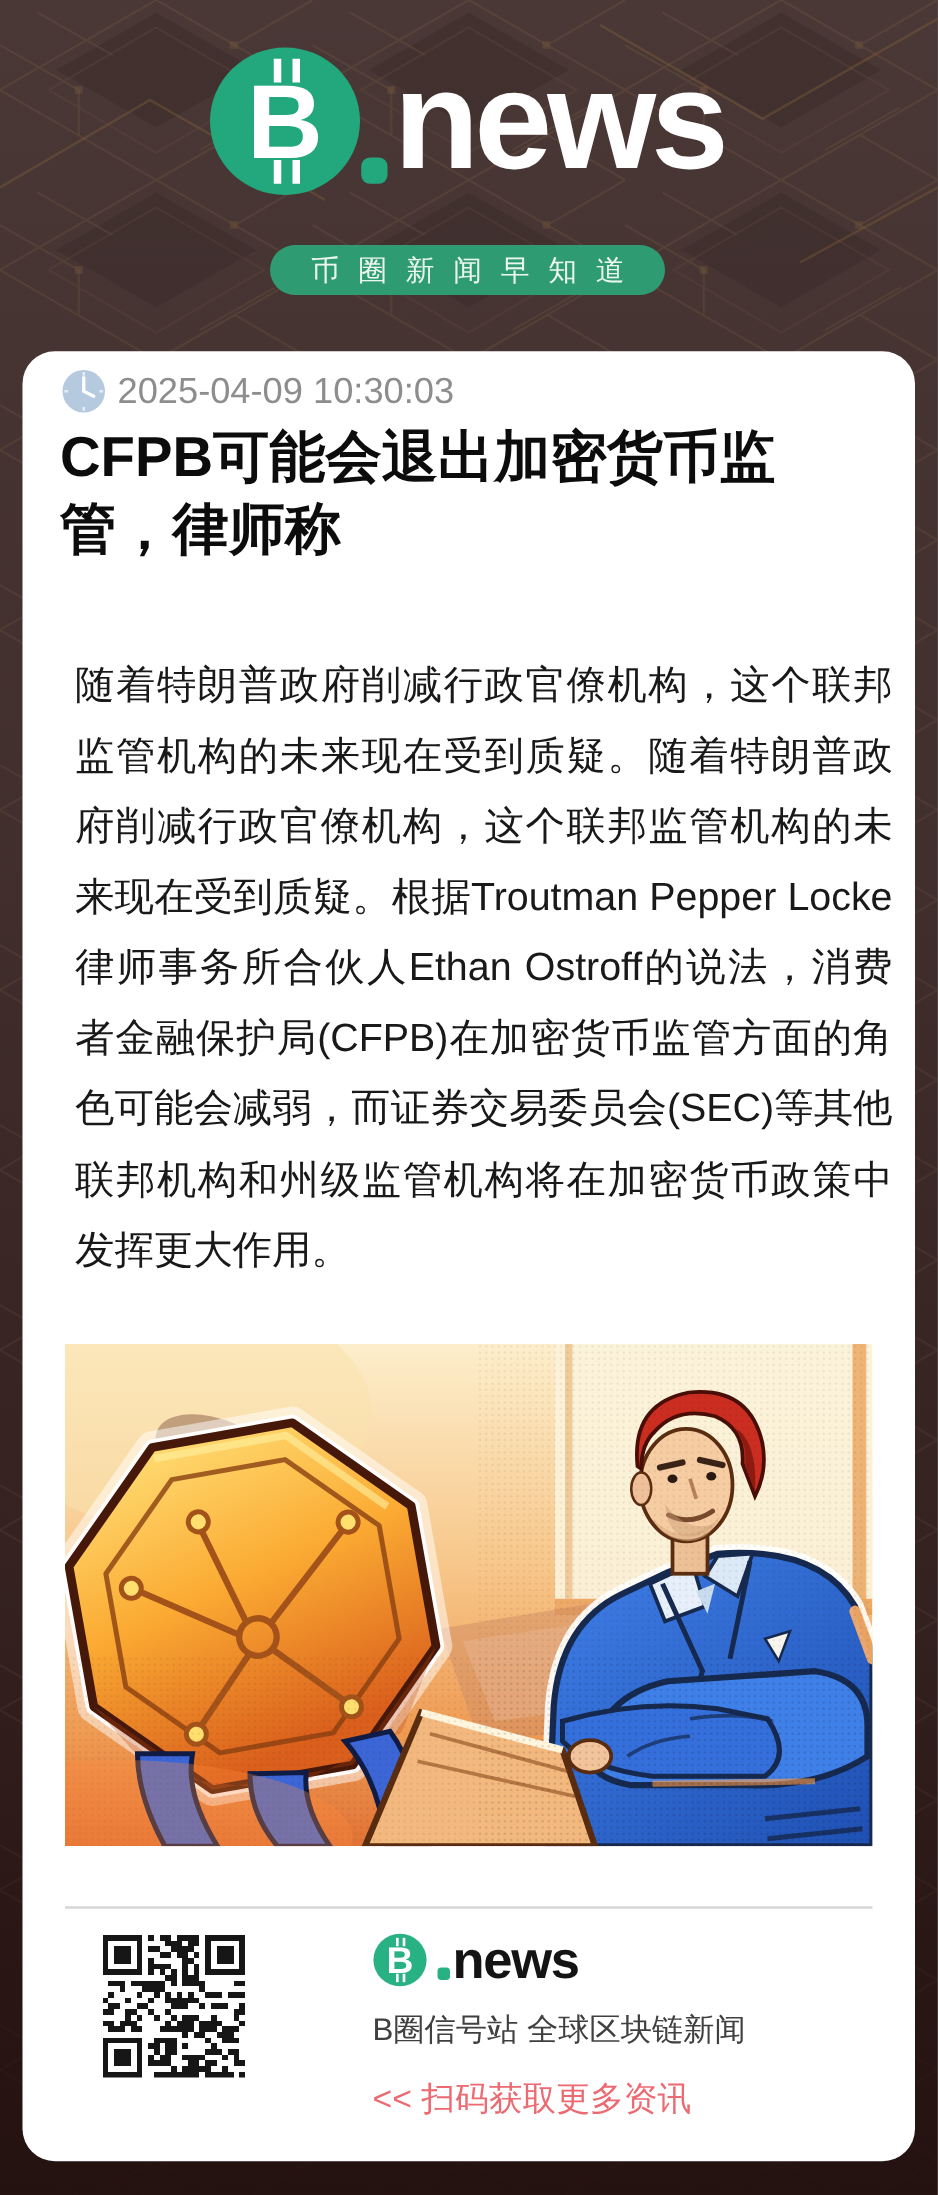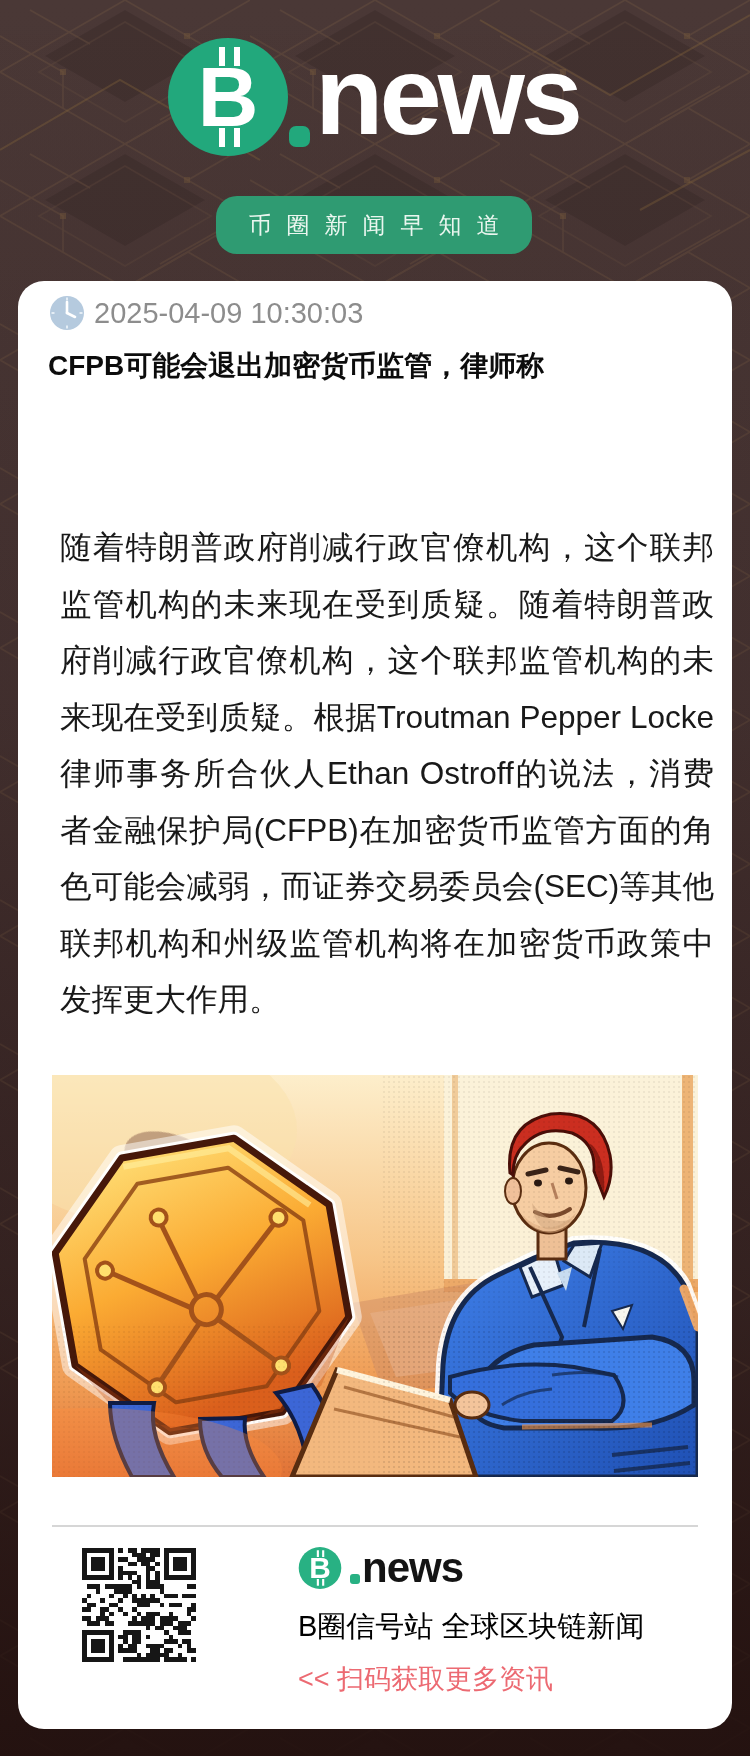--- a/index.html
+++ b/index.html
@@ -11,48 +11,48 @@
   .bg-svg{position:absolute;left:0;top:0;width:750px;height:1756px;}
 
   
   .brand-mark{position:absolute;left:166px;top:36px;width:124px;height:122px;}
   .brand-dot{position:absolute;left:289px;top:126px;width:21px;height:21px;border-radius:7px;background:#22a87c;}
   .brand-wordmark{
     position:absolute;left:315px;top:40px;color:#ffffff;font-size:112px;font-weight:bold;
     letter-spacing:-4px;line-height:1;
   }
   .tagline-pill{
-    position:absolute;left:216px;top:196px;width:316px;height:58px;border-radius:21px;
+    position:absolute;left:216px;top:196px;width:316px;height:40px;border-radius:21px;
     background:#2f9b72;display:flex;align-items:center;justify-content:center;
     color:#eaf6ef;font-size:23px;letter-spacing:15px;text-indent:15px;
   }
 
   
   .card{position:absolute;left:18px;top:281px;width:714px;height:1448px;background:#ffffff;border-radius:26px;}
   .clock{position:absolute;left:31px;top:14px;width:36px;height:36px;}
   .timestamp{position:absolute;left:76px;top:16px;font-size:29px;color:#8d8d8d;}
   .title{
     position:absolute;left:30px;top:56px;width:624px;margin:0;
-    font-size:28px;line-height:57px;font-weight:bold;color:#0c0c0c;
+    font-size:45px;line-height:57px;font-weight:bold;color:#0c0c0c;
     word-break:break-word;
   }
   .bodytext{
     position:absolute;left:42px;top:238px;width:654px;margin:0;
     font-size:31.5px;line-height:56.5px;color:#191919;text-align:justify;
     word-break:break-word;
   }
   .figure{position:absolute;left:34px;top:794px;width:646px;height:402px;overflow:hidden;}
   .divider{position:absolute;left:34px;top:1244px;width:646px;height:2px;background:#d6d6d6;}
 
   .qr{position:absolute;left:64px;top:1267px;width:114px;height:114px;}
   .footer-brand{position:absolute;left:280px;top:1264px;height:46px;display:flex;align-items:center;}
   .footer-b-icon{width:44px;height:44px;}
   .footer-dot{width:10px;height:10px;border-radius:3px;background:#28b183;margin:22px 2px 0 8px;}
   .footer-wordmark{font-size:42px;font-weight:bold;color:#141414;letter-spacing:-1px;line-height:44px;}
-  .footer-tagline{position:absolute;left:280px;top:1326px;font-size:29px;color:#000000;text-align:center;}
+  .footer-tagline{position:absolute;left:280px;top:1326px;font-size:25px;color:#404040;text-align:center;}
   .footer-scan{position:absolute;left:280px;top:1380px;font-size:27px;color:#ec6a72;text-align:right;}
 </style>
 </head>
 <body>
 
 <div class="stage">
 
   <svg class="bg-svg" viewBox="0 0 750 1756" preserveAspectRatio="none">
     <defs>
       <pattern id="cpat" width="250" height="144" patternUnits="userSpaceOnUse">

